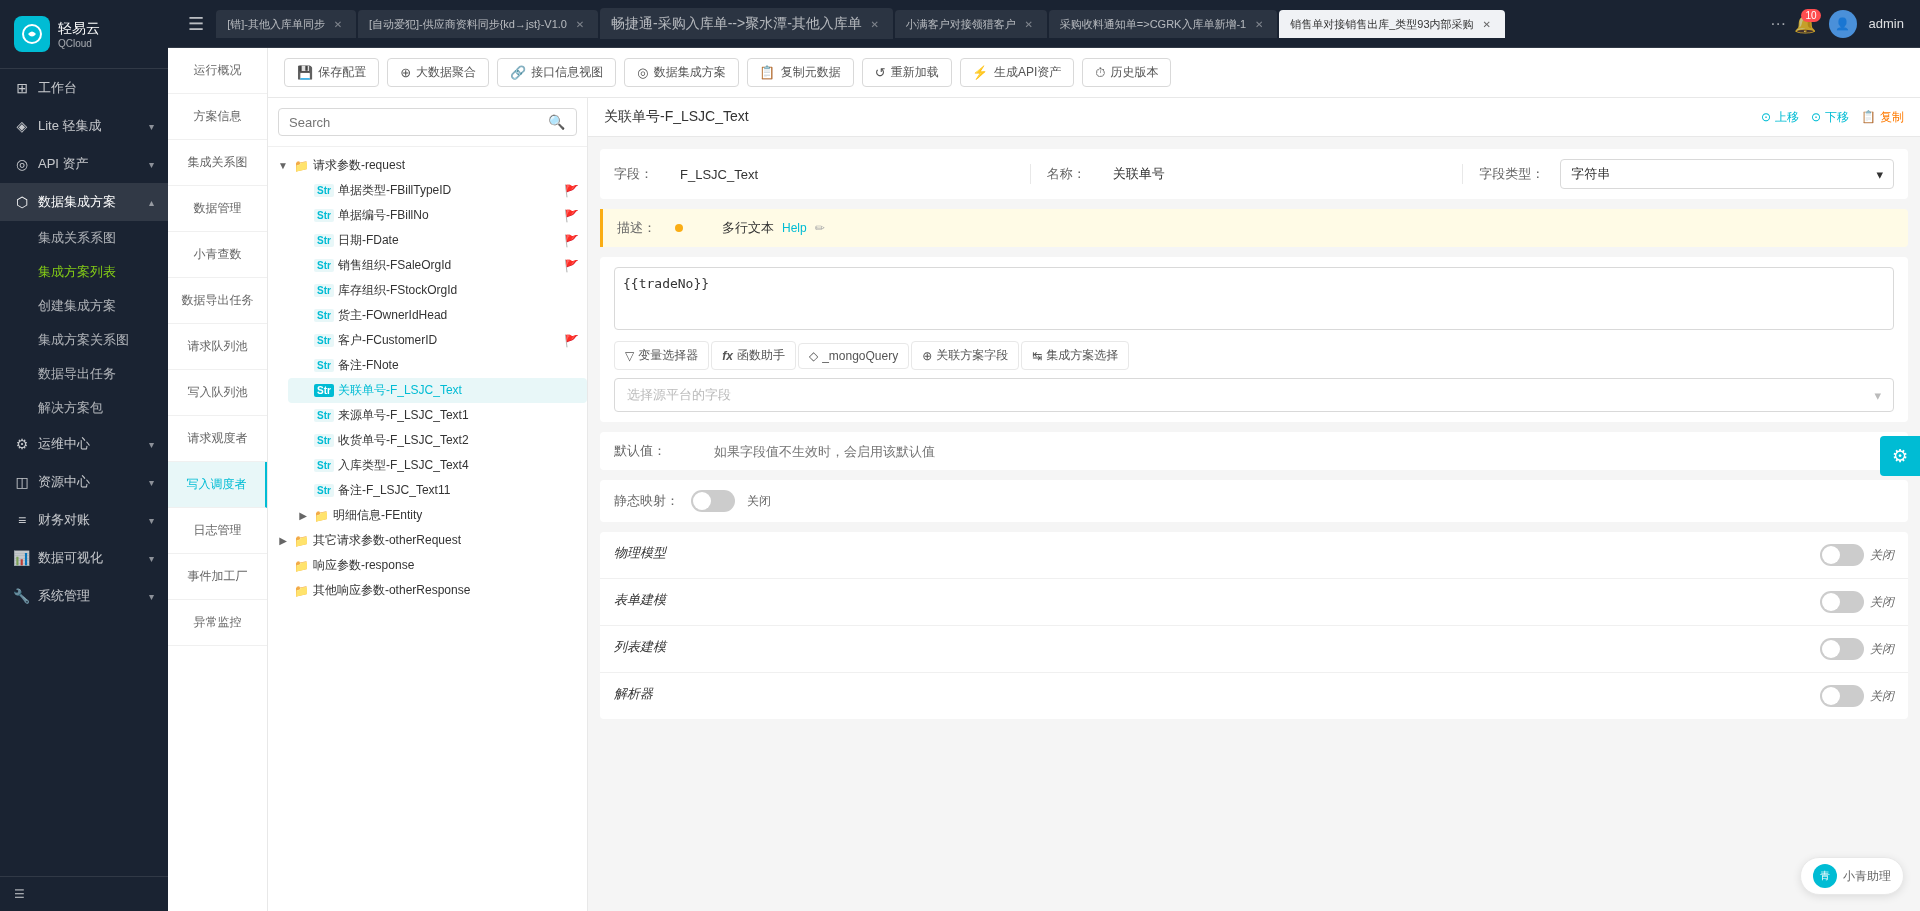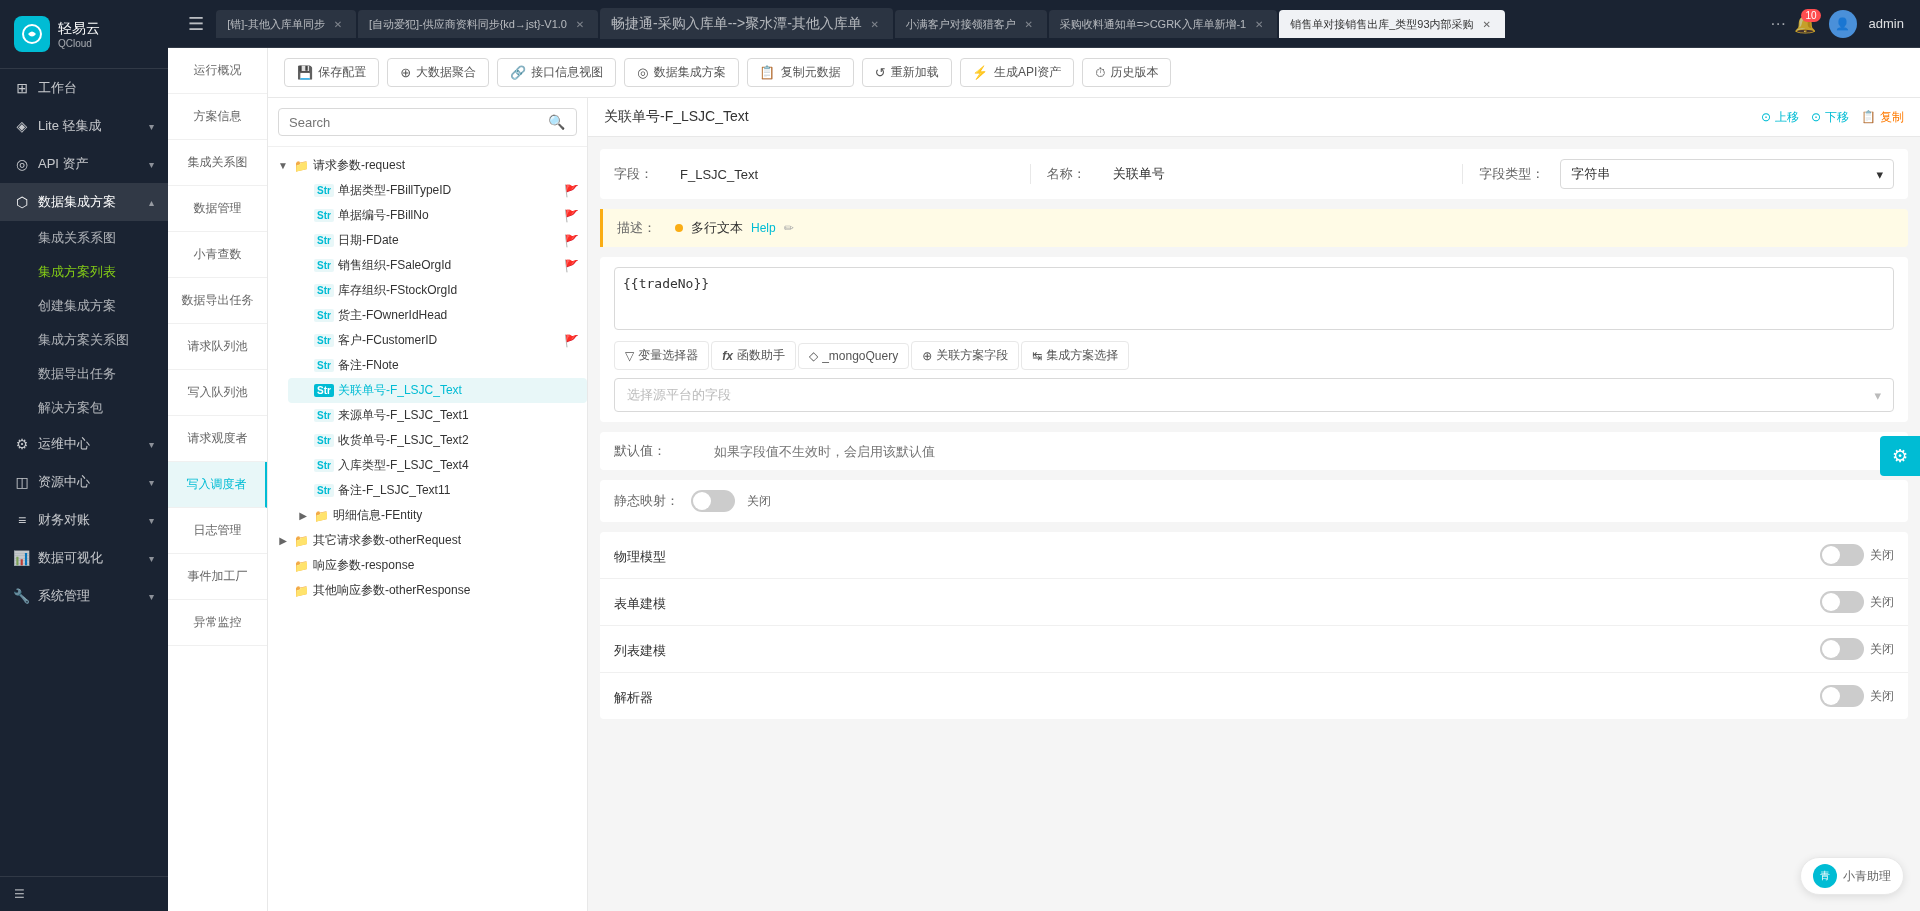--- a/index.html
+++ b/index.html
@@ -92,21 +92,21 @@
     .detail-body { flex: 1; padding: 12px; display: flex; flex-direction: column; gap: 10px; }
     .detail-form-row { background: #fff; border-radius: 4px; display: flex; align-items: center; padding: 10px 14px; gap: 16px; }
     .form-label { color: #666; font-size: 13px; white-space: nowrap; min-width: 50px; }
     .form-value { flex: 1; font-size: 13px; color: #333; }
     .form-divider { width: 1px; height: 20px; background: #e8e8e8; }
     .form-field-type { display: flex; align-items: center; gap: 8px; }
     .field-type-select { flex: 1; border: 1px solid #d9d9d9; border-radius: 4px; padding: 5px 10px; font-size: 13px; color: #333; background: #fff; display: flex; align-items: center; justify-content: space-between; cursor: pointer; }
 
     .desc-section { background: #fff; border-radius: 4px; padding: 10px 14px; }
     .desc-dot { width: 8px; height: 8px; border-radius: 50%; background: #faad14; }
-    .desc-text { color: #333; font-size: 13px; }
+    .desc-text { color: #333; font-size: 13px; margin-left: 31px; }
     .desc-help { color: #00bcd4; font-size: 12px; cursor: pointer; }
     .desc-edit { color: #aaa; font-size: 12px; cursor: pointer; }
 
     .value-section { background: #fff; border-radius: 4px; padding: 10px 14px; }
     .value-textarea { width: 100%; border: 1px solid #d9d9d9; border-radius: 4px; padding: 8px; font-size: 13px; color: #333; resize: none; outline: none; min-height: 60px; }
     .value-toolbar { display: flex; align-items: center; gap: 2px; margin-top: 8px; }
     .value-tool-btn { display: flex; align-items: center; gap: 4px; padding: 5px 10px; border: 1px solid #e8e8e8; border-radius: 4px; font-size: 12px; color: #555; cursor: pointer; background: #fff; white-space: nowrap; }
     .source-field-select { margin-top: 8px; border: 1px solid #d9d9d9; border-radius: 4px; padding: 7px 12px; font-size: 13px; color: #bbb; display: flex; align-items: center; justify-content: space-between; cursor: pointer; }
     .default-value-row { background: #fff; border-radius: 4px; padding: 10px 14px; display: flex; align-items: center; gap: 12px; }
     .default-label { color: #666; font-size: 13px; min-width: 50px; }
@@ -114,21 +114,21 @@
 
     .static-map-row { background: #fff; border-radius: 4px; padding: 10px 14px; display: flex; align-items: center; gap: 12px; }
     .static-label { color: #666; font-size: 13px; min-width: 60px; }
     .toggle-switch { width: 44px; height: 22px; border-radius: 11px; background: #ccc; position: relative; cursor: pointer; display: flex; align-items: center; }
     .toggle-switch.off { background: #ccc; }
     .toggle-knob { width: 18px; height: 18px; border-radius: 50%; background: #fff; position: absolute; transition: left 0.2s; top: 2px; }
     .toggle-switch.off .toggle-knob { left: 2px; }
     .toggle-label { font-size: 12px; color: #666; }
 
     .model-section { background: #fff; border-radius: 4px; }
-    .model-row { padding: 12px 14px; display: flex; align-items: flex-end; justify-content: space-between; border-bottom: 1px solid #f0f0f0; }
+    .model-row { padding: 12px 14px; display: flex; align-items: flex-start; justify-content: space-between; border-bottom: 1px solid #f0f0f0; font-style: italic; }
     .model-row:last-child { border-bottom: none; }
     .model-label { font-size: 13px; color: #333; }
 
     .settings-fab { position: fixed; right: 0; top: 50%; transform: translateY(-50%); width: 40px; height: 40px; background: #00bcd4; border-radius: 4px 0 0 4px; display: flex; align-items: center; justify-content: center; cursor: pointer; color: #fff; font-size: 18px; }
 
     .small-assistant { position: fixed; bottom: 16px; right: 16px; display: flex; align-items: center; gap: 6px; background: #fff; border: 1px solid #e8e8e8; border-radius: 20px; padding: 6px 12px; cursor: pointer; font-size: 12px; color: #666; box-shadow: 0 2px 8px rgba(0,0,0,0.1); }
     .assistant-avatar { width: 24px; height: 24px; border-radius: 50%; background: #00bcd4; display: flex; align-items: center; justify-content: center; color: #fff; font-size: 10px; }
   </style>
 </head>
 <body>

